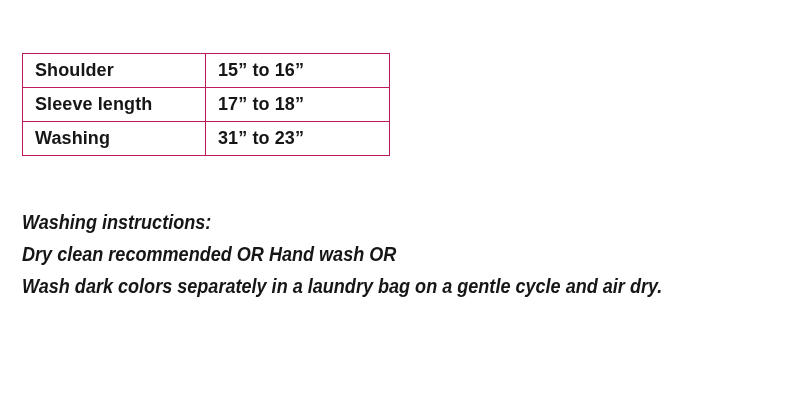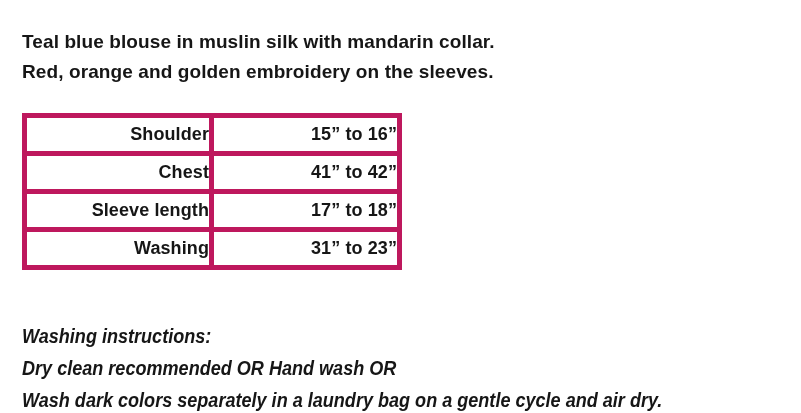--- a/index.html
+++ b/index.html
@@ -27,62 +27,53 @@
     line-height: 30px;
     letter-spacing: 0.1px;
   }
   
   table.measurements {
     border-collapse: collapse;
     margin-top: 26px;
     table-layout: fixed;
   }
   table.measurements td {
-    border: 5px solid #be185d;
+    border: 1px solid #be185d;
     font-weight: 700;
     font-size: 18px;
     height: 33px;
     padding: 0 0 0 12px;
     vertical-align: middle;
     letter-spacing: 0.1px;
-    text-align: right;
   }
   td.label-cell { width: 170px; }
   td.value-cell { width: 171px; }
   
   .washing {
     margin-top: 50px;
     font-weight: 700;
     font-style: italic;
     font-size: 21px;
     line-height: 32px;
     white-space: nowrap;
     transform: scaleX(0.86);
     transform-origin: 0 0;
   }
 </style>
 </head>
 <body>
 
 <div class="page">
 
-  <div class="description">
-    <div>Teal blue blouse in muslin silk with mandarin collar.</div>
-    <div>Red, orange and golden embroidery on the sleeves.</div>
-  </div>
 
   <table class="measurements">
     <tbody>
       <tr>
         <td class="label-cell">Shoulder</td>
         <td class="value-cell">15” to 16”</td>
-      </tr>
-      <tr>
-        <td class="label-cell">Chest</td>
-        <td class="value-cell">41” to 42”</td>
       </tr>
       <tr>
         <td class="label-cell">Sleeve length</td>
         <td class="value-cell">17” to 18”</td>
       </tr>
       <tr>
         <td class="label-cell">Washing</td>
         <td class="value-cell">31” to 23”</td>
       </tr>
     </tbody>

